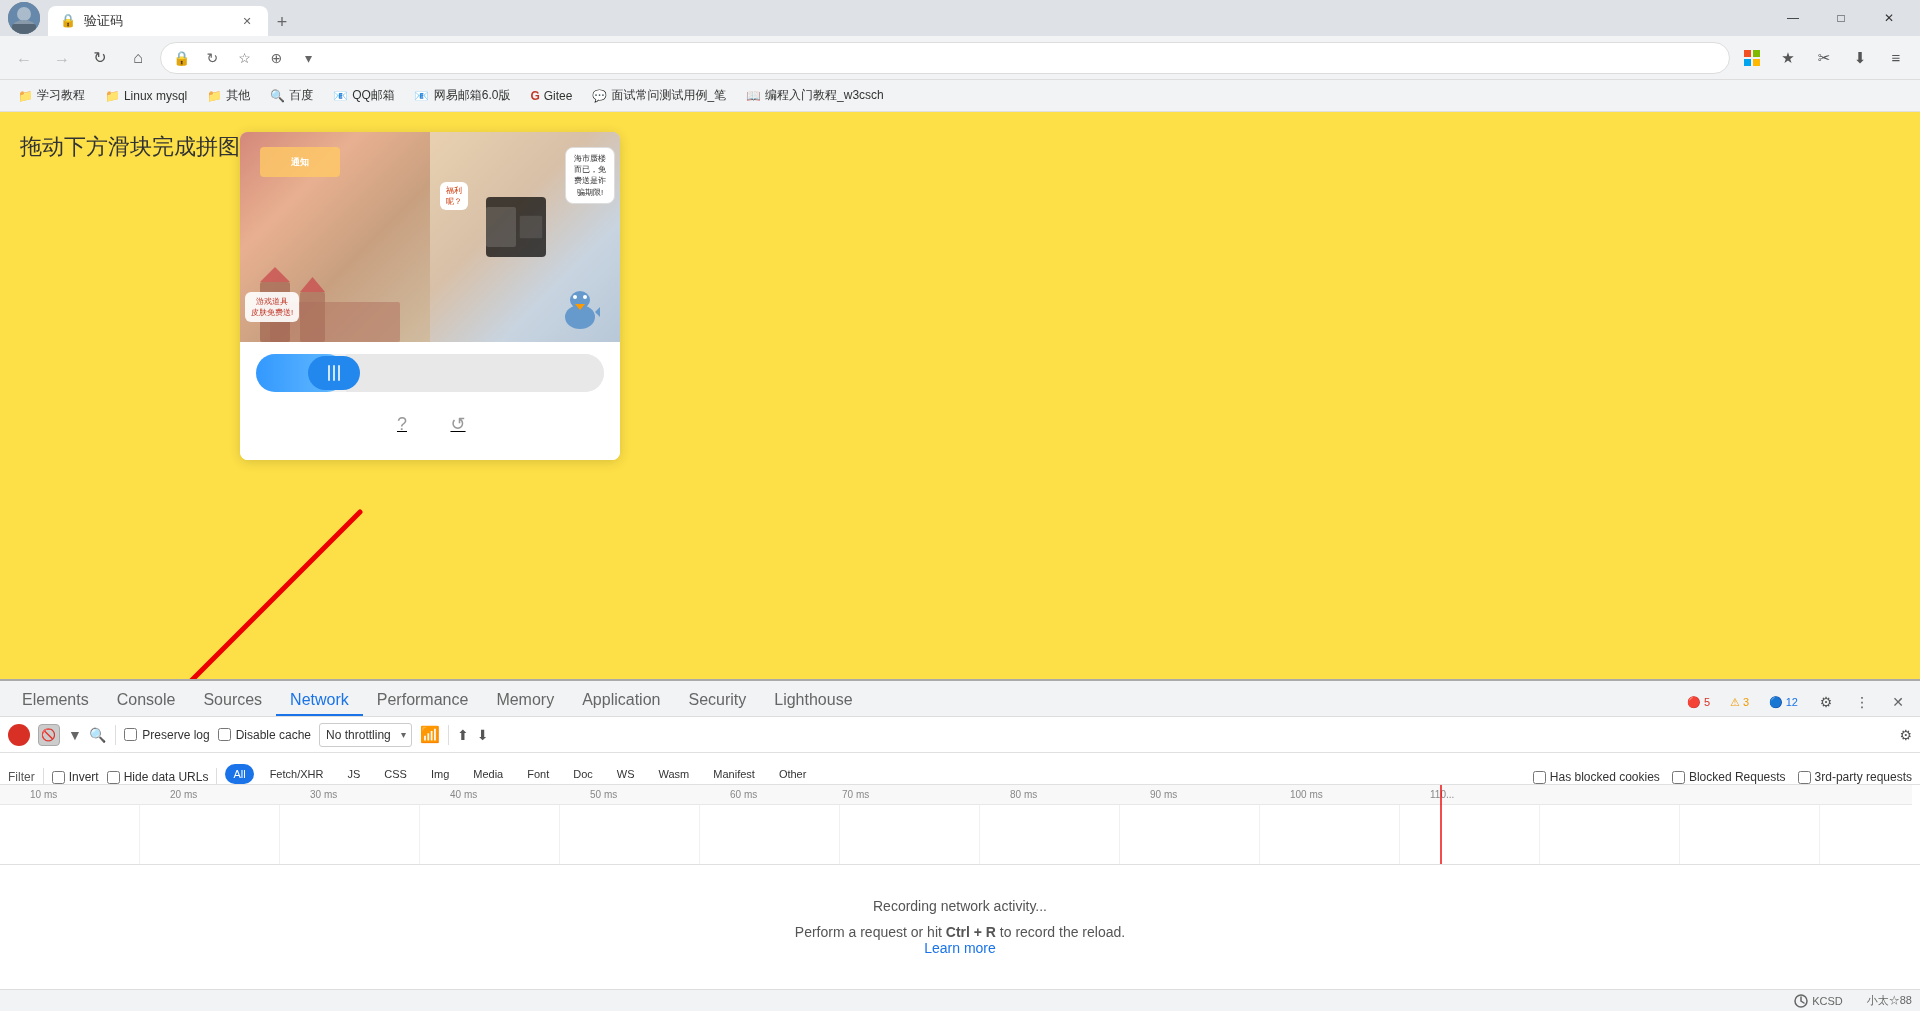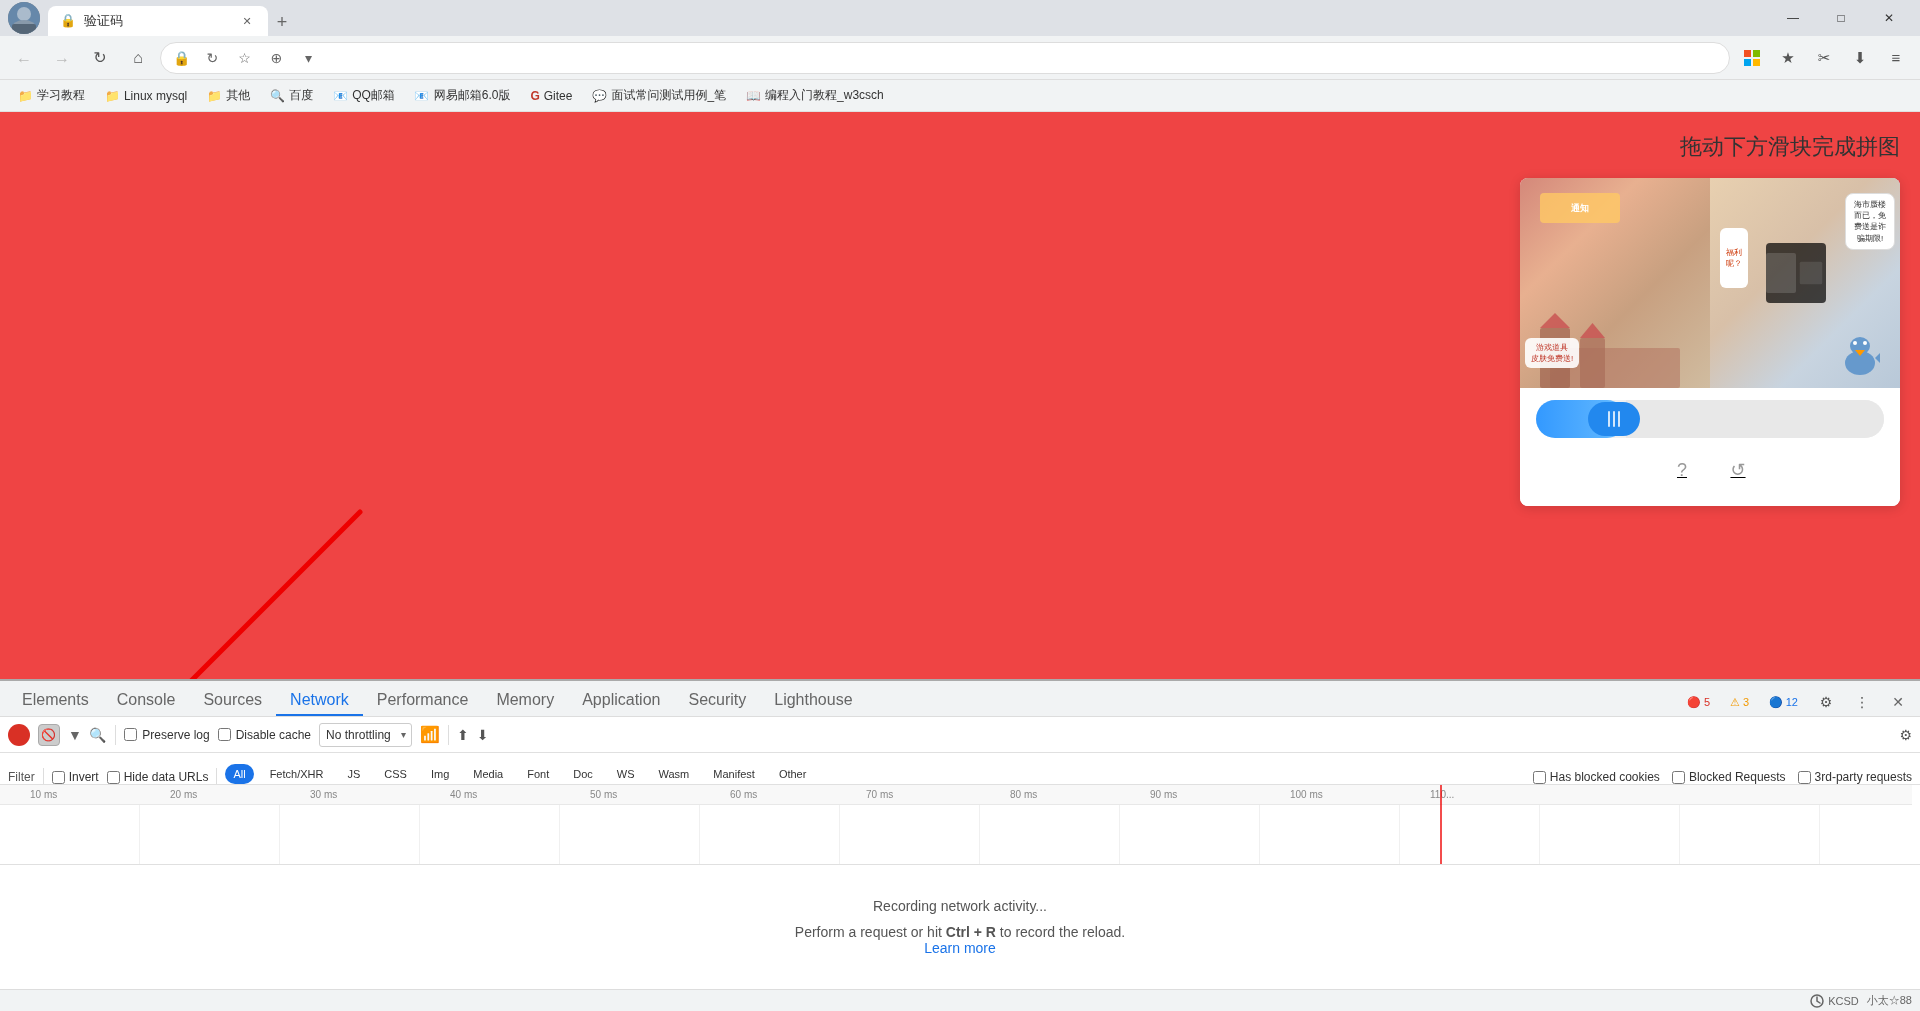--- a/index.html
+++ b/index.html
@@ -33,21 +33,21 @@
 
     
     .bookmarks-bar { height: 32px; background: #f1f3f4; display: flex; align-items: center; padding: 0 10px; gap: 4px; border-bottom: 1px solid #e0e0e0; overflow: hidden; }
     .bookmark-item { display: flex; align-items: center; gap: 4px; padding: 3px 8px; border-radius: 4px; cursor: pointer; font-size: 12px; color: #333; white-space: nowrap; }
     .bookmark-icon { font-size: 12px; }
 
     
     .content-area { flex: 1; display: flex; flex-direction: column; background: #fff; position: relative; }
 
     
-    .page-content { flex: 1; display: flex; flex-direction: column; align-items: flex-end; background: #ef4444; padding: 20px; overflow: hidden; position: relative; }
+    .page-content { flex: 1; display: flex; flex-direction: row; align-items: flex-start; background: #fde047; padding: 20px; overflow: hidden; position: relative; }
     .page-title { font-size: 22px; color: #333; margin-bottom: 16px; font-weight: 400; }
 
     .captcha-container { background: #fff; border-radius: 8px; box-shadow: 0 2px 12px rgba(0,0,0,0.15); padding: 0; width: 380px; overflow: hidden; text-decoration: underline; }
     .captcha-image-area { width: 100%; height: 210px; background: linear-gradient(135deg, #e8a0a0 0%, #d4a0c0 40%, #c0b0d0 60%, #d0c0a0 100%); position: relative; display: flex; }
     .captcha-img-left { width: 50%; height: 100%; background: linear-gradient(135deg, #cc8888, #e8b4a0, #d4c4b0); position: relative; display: flex; align-items: center; justify-content: center; }
     .captcha-img-right { width: 50%; height: 100%; background: linear-gradient(135deg, #e0c0a0, #d8b8c0, #c8d0e8); position: relative; }
     .puzzle-piece { position: absolute; width: 60px; height: 60px; background: rgba(30,30,30,0.85); border-radius: 4px; left: 50%; top: 50%; transform: translate(-50%, -50%); display: flex; align-items: center; justify-content: center; }
     .puzzle-piece::before { content: ''; display: block; width: 40px; height: 40px; background: rgba(255,255,255,0.15); border-radius: 2px; }
 
     .captcha-slider-area { padding: 12px 16px; background: #fff; }
@@ -107,21 +107,21 @@
     .tick { position: absolute; font-size: 10px; color: #888; white-space: nowrap; }
 
     
     .empty-state { flex: 1; display: flex; flex-direction: column; align-items: center; justify-content: center; padding: 20px; }
     .empty-state-text { font-size: 14px; color: #555; margin-bottom: 10px; }
     .empty-state-sub { font-size: 14px; color: #555; text-align: center; }
     .empty-state-sub strong { font-weight: 600; }
     .learn-more-link { color: #1a73e8; font-size: 14px; cursor: pointer; text-decoration: none; }
 
     
-    .status-bar { height: 22px; background: #f1f3f4; border-top: 1px solid #ddd; display: flex; align-items: center; padding: 0 8px; font-size: 11px; color: #666; gap: 8px; }
+    .status-bar { height: 22px; background: #f1f3f4; border-top: 1px solid #ddd; display: flex; align-items: center; padding: 0 8px; font-size: 11px; color: #666; gap: 24px; }
 
     
     .profile-pic { width: 32px; height: 32px; border-radius: 50%; overflow: hidden; background: #888; }
     .profile-pic svg { width: 100%; height: 100%; }
   </style>
 </head>
 <body>
 
 <div class="browser-frame">
 
@@ -261,21 +261,21 @@
               <svg viewBox="0 0 40 50" width="40" height="50">
                 <ellipse cx="20" cy="35" rx="15" ry="12" fill="#6699cc"></ellipse>
                 <ellipse cx="20" cy="18" rx="10" ry="9" fill="#6699cc"></ellipse>
                 <circle cx="15" cy="15" r="2" fill="#fff"></circle>
                 <circle cx="25" cy="15" r="2" fill="#fff"></circle>
                 <polygon points="15,22 20,28 25,22" fill="#ff9900"></polygon>
                 <polygon points="35,30 40,25 40,35" fill="#6699cc"></polygon>
               </svg>
             </div>
 
-            <div style="position:absolute;top:50px;left:10px;background:#fff;border-radius:6px;padding:19px 6px;font-size:8px;color:#cc3300;">福利<br>呢？</div>
+            <div style="position:absolute;top:50px;left:10px;background:#fff;border-radius:6px;padding:3px 6px;font-size:8px;color:#cc3300;">福利<br>呢？</div>
           </div>
         </div>
 
         <div class="captcha-slider-area">
           <div class="slider-track">
             <div class="slider-fill"></div>
             <div class="slider-handle">
               <div class="slider-line"></div>
               <div class="slider-line"></div>
               <div class="slider-line"></div>
@@ -387,21 +387,21 @@
       </div>
 
       <div class="timeline-area" style="border-bottom:1px solid #e0e0e0;">
         <div style="position:absolute;top:0;left:0;right:8px;height:20px;background:#f8f8f8;border-bottom:1px solid #e8e8e8;display:flex;align-items:center;">
           <span class="tick" style="left:30px;">10 ms</span>
           <span class="tick" style="left:170px;">20 ms</span>
           <span class="tick" style="left:310px;">30 ms</span>
           <span class="tick" style="left:450px;">40 ms</span>
           <span class="tick" style="left:590px;">50 ms</span>
           <span class="tick" style="left:730px;">60 ms</span>
-          <span class="tick" style="left:866px;">70 ms</span>
+          <span class="tick" style="left:842px;">70 ms</span>
           <span class="tick" style="left:1010px;">80 ms</span>
           <span class="tick" style="left:1150px;">90 ms</span>
           <span class="tick" style="left:1290px;">100 ms</span>
           <span class="tick" style="left:1430px;">110...</span>
         </div>
 
         <div style="position:absolute;top:20px;bottom:0;left:0;right:8px;background:repeating-linear-gradient(to right, transparent, transparent 139px, #f0f0f0 139px, #f0f0f0 140px);"></div>
 
         <div style="position:absolute;top:0;bottom:0;left:1440px;width:2px;background:#e00;opacity:0.7;"></div>
       </div>

